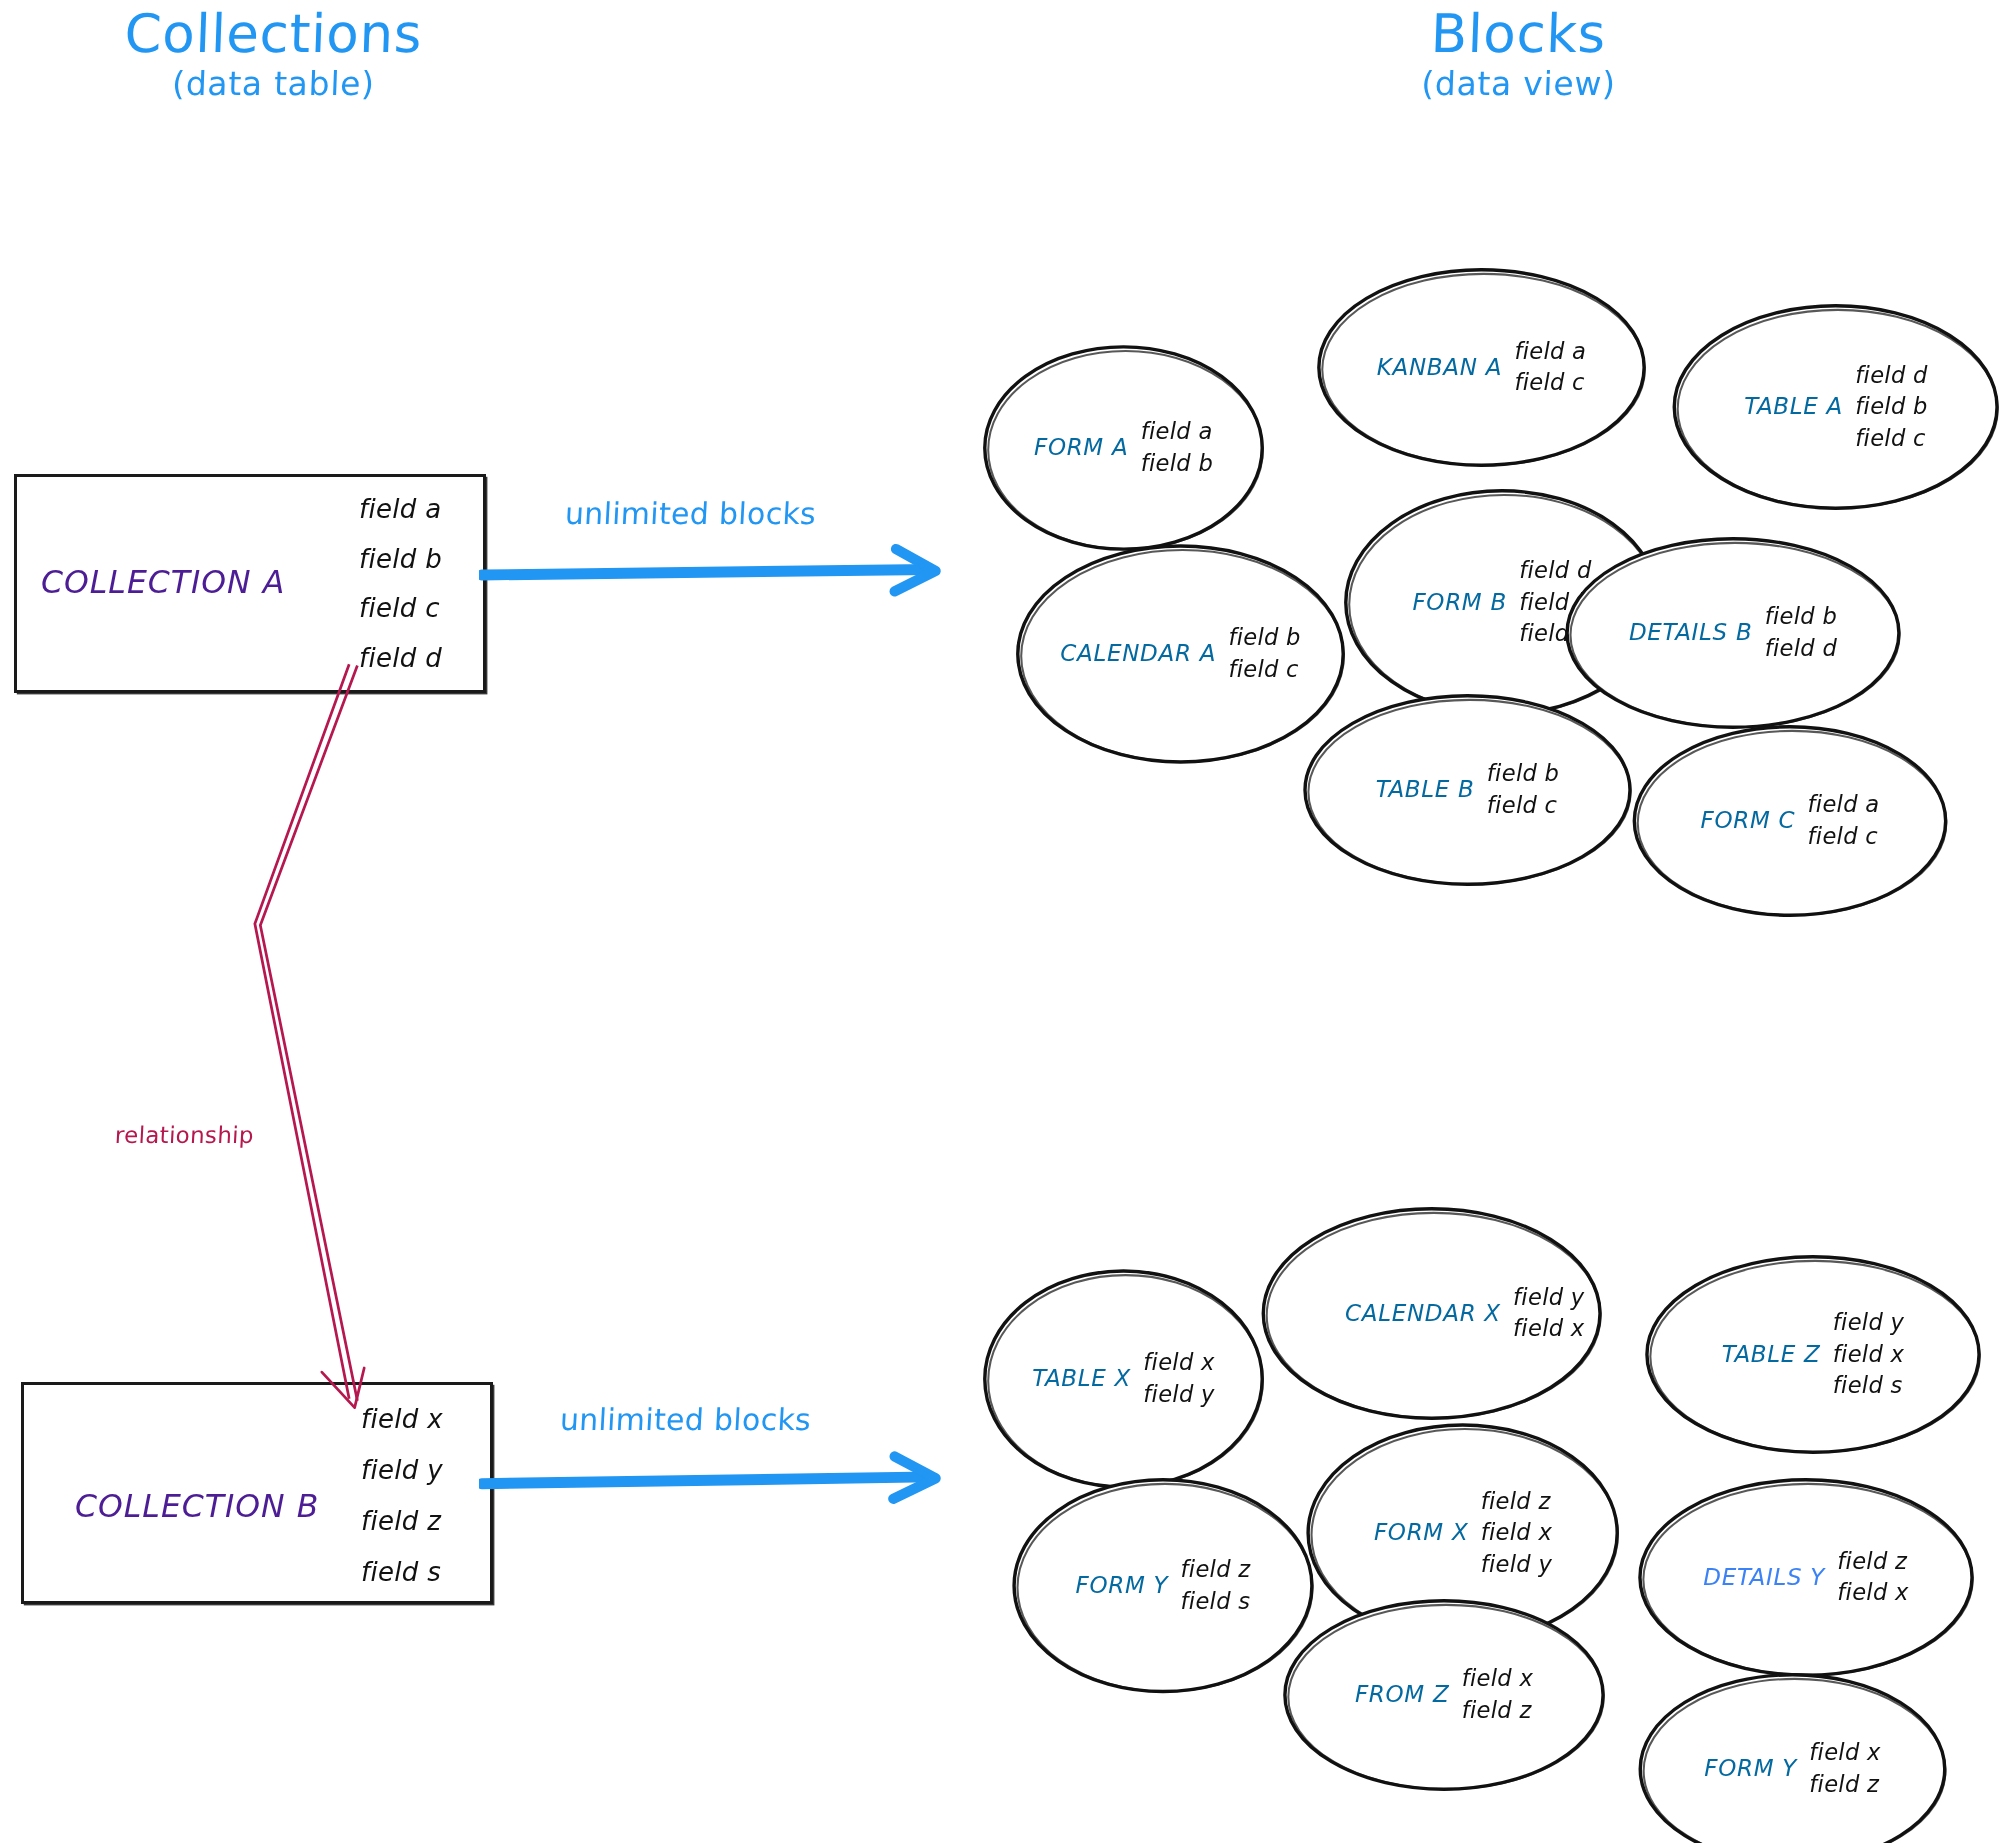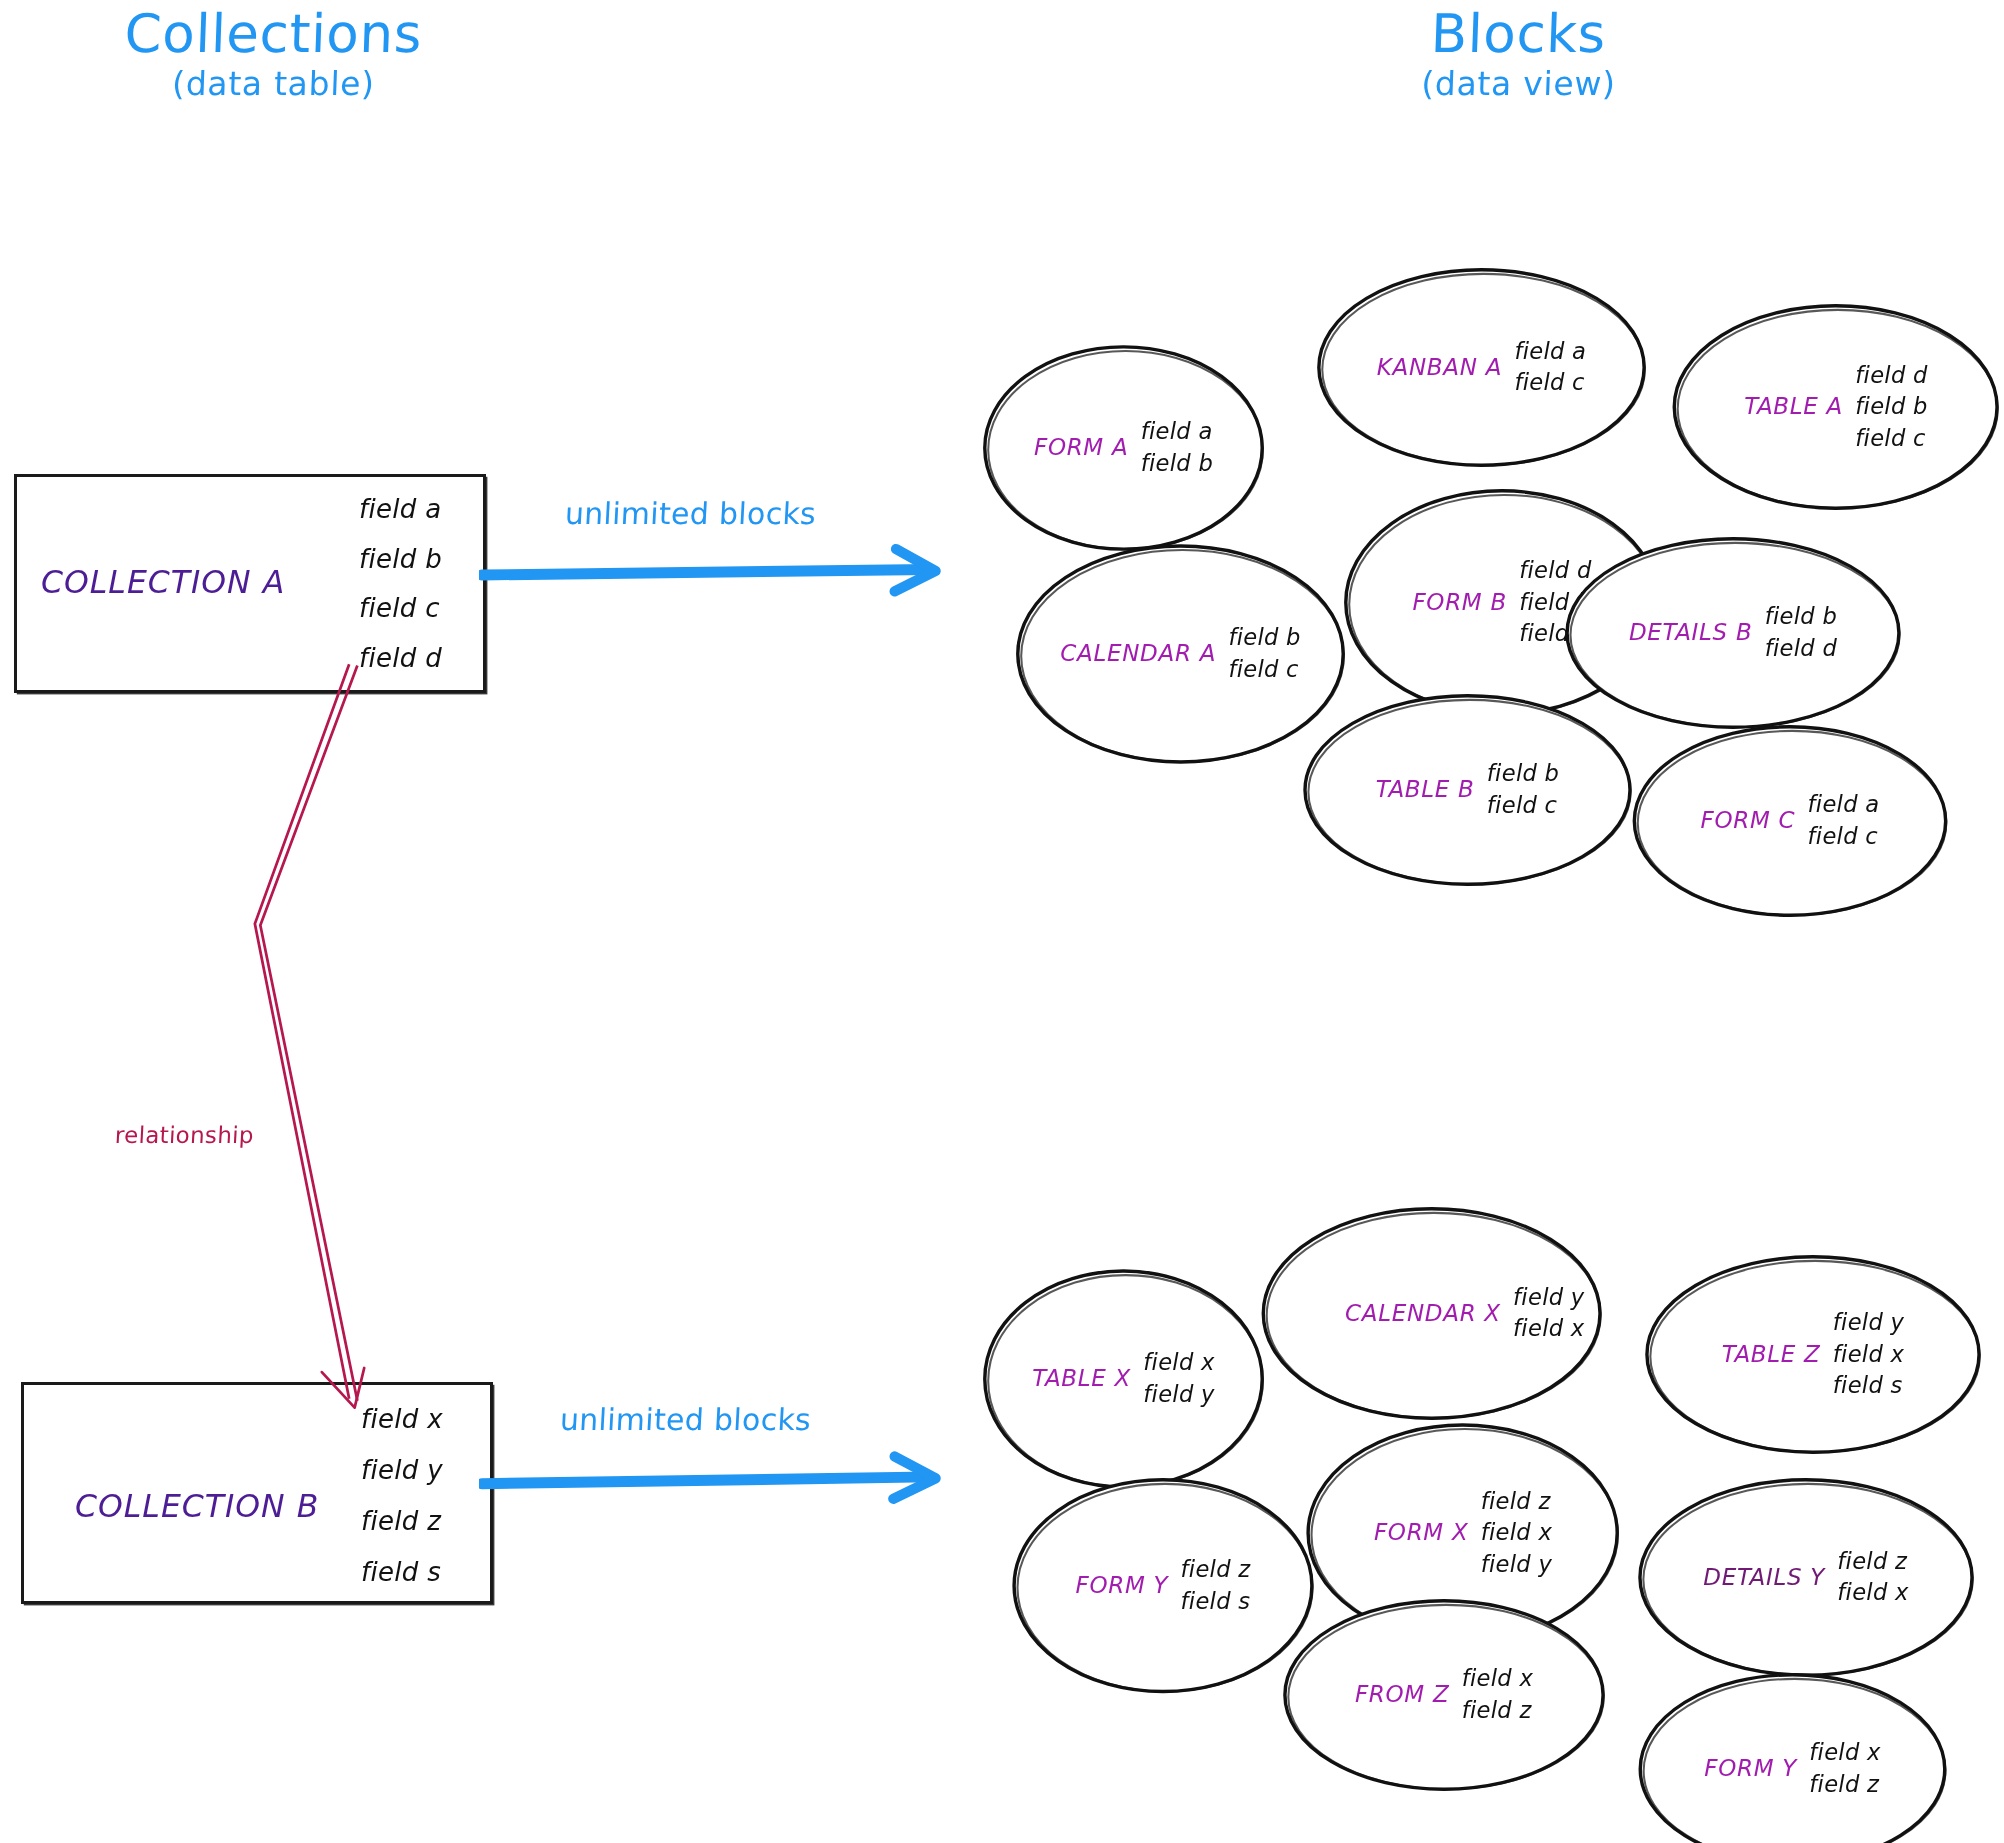--- a/index.html
+++ b/index.html
@@ -106,27 +106,27 @@
   }
   .block .content {
     position: relative;
     display: flex;
     align-items: center;
     gap: 12.3px;
     padding: 0 20.5px;
     transform: translateY(-1.4px);
   }
   .block .block-name {
-    color: #a21caf;
+    color: #0369a1;
     font-size: 23px;
     white-space: nowrap;
     font-style: italic;
     letter-spacing: 0.7px;
   }
-  .block.purple .block-name { color: #701a75; }
+  .block.purple .block-name { color: #3b82f6; }
   .block .fields {
     display: flex;
     flex-direction: column;
     gap: 5.5px;
     color: #111111;
     font-size: 22.6px;
   }
   .block .fields .f {
     white-space: nowrap;
     font-style: italic;

